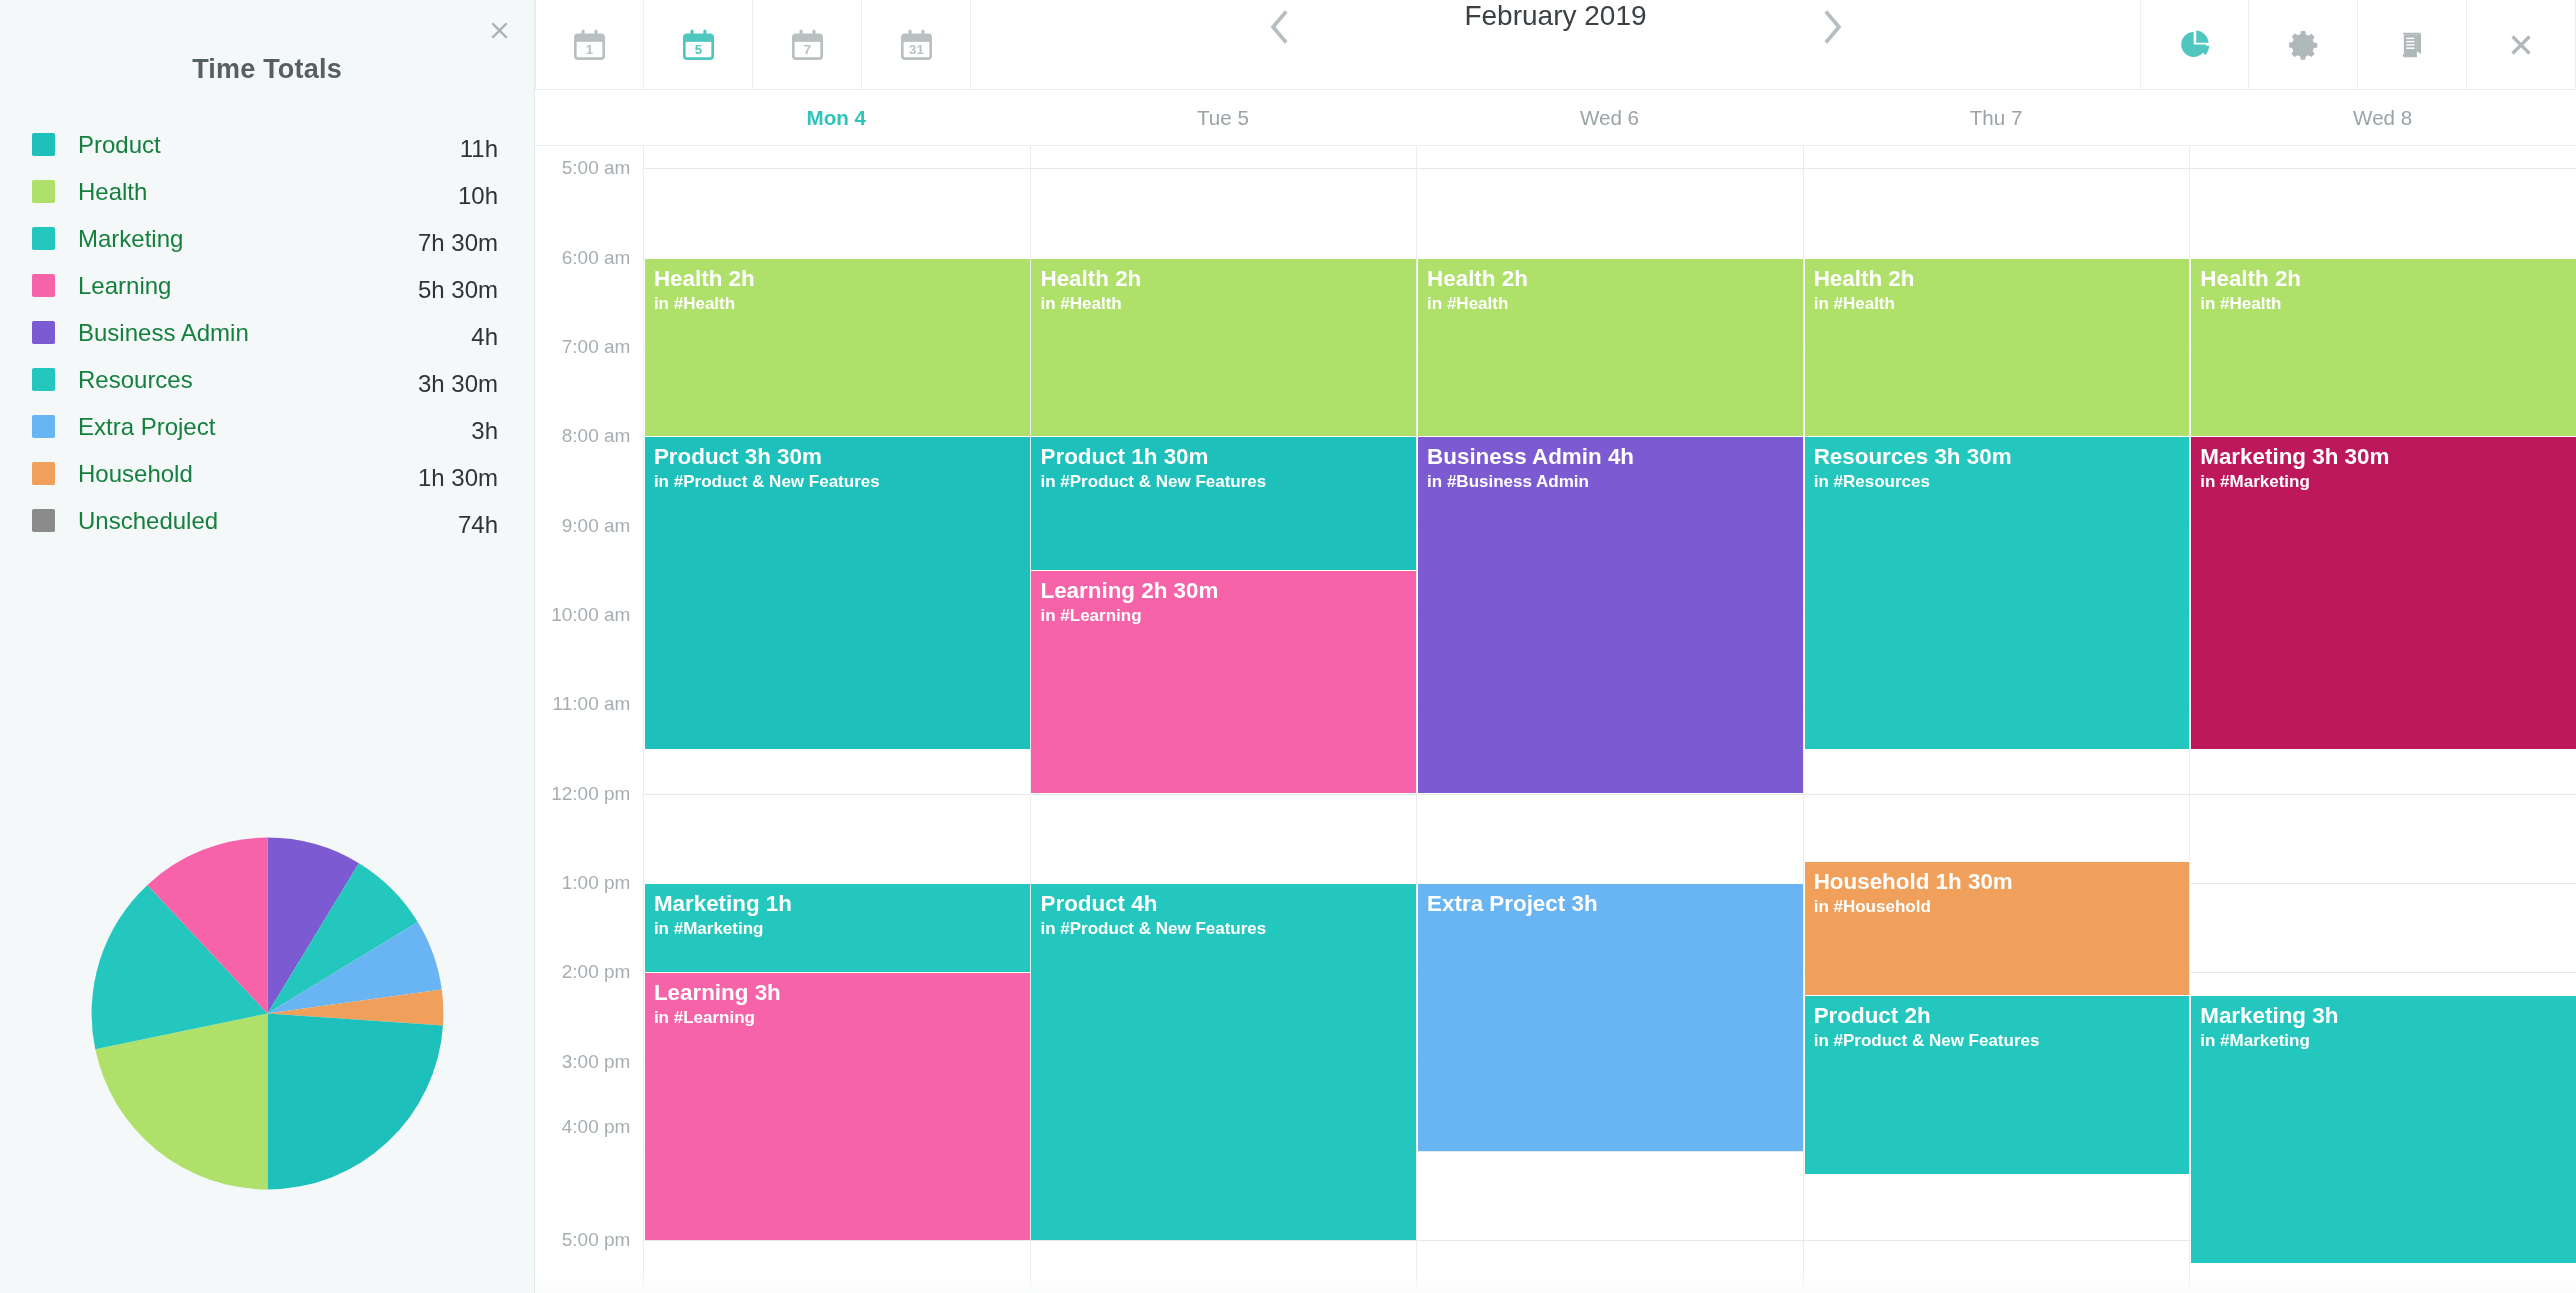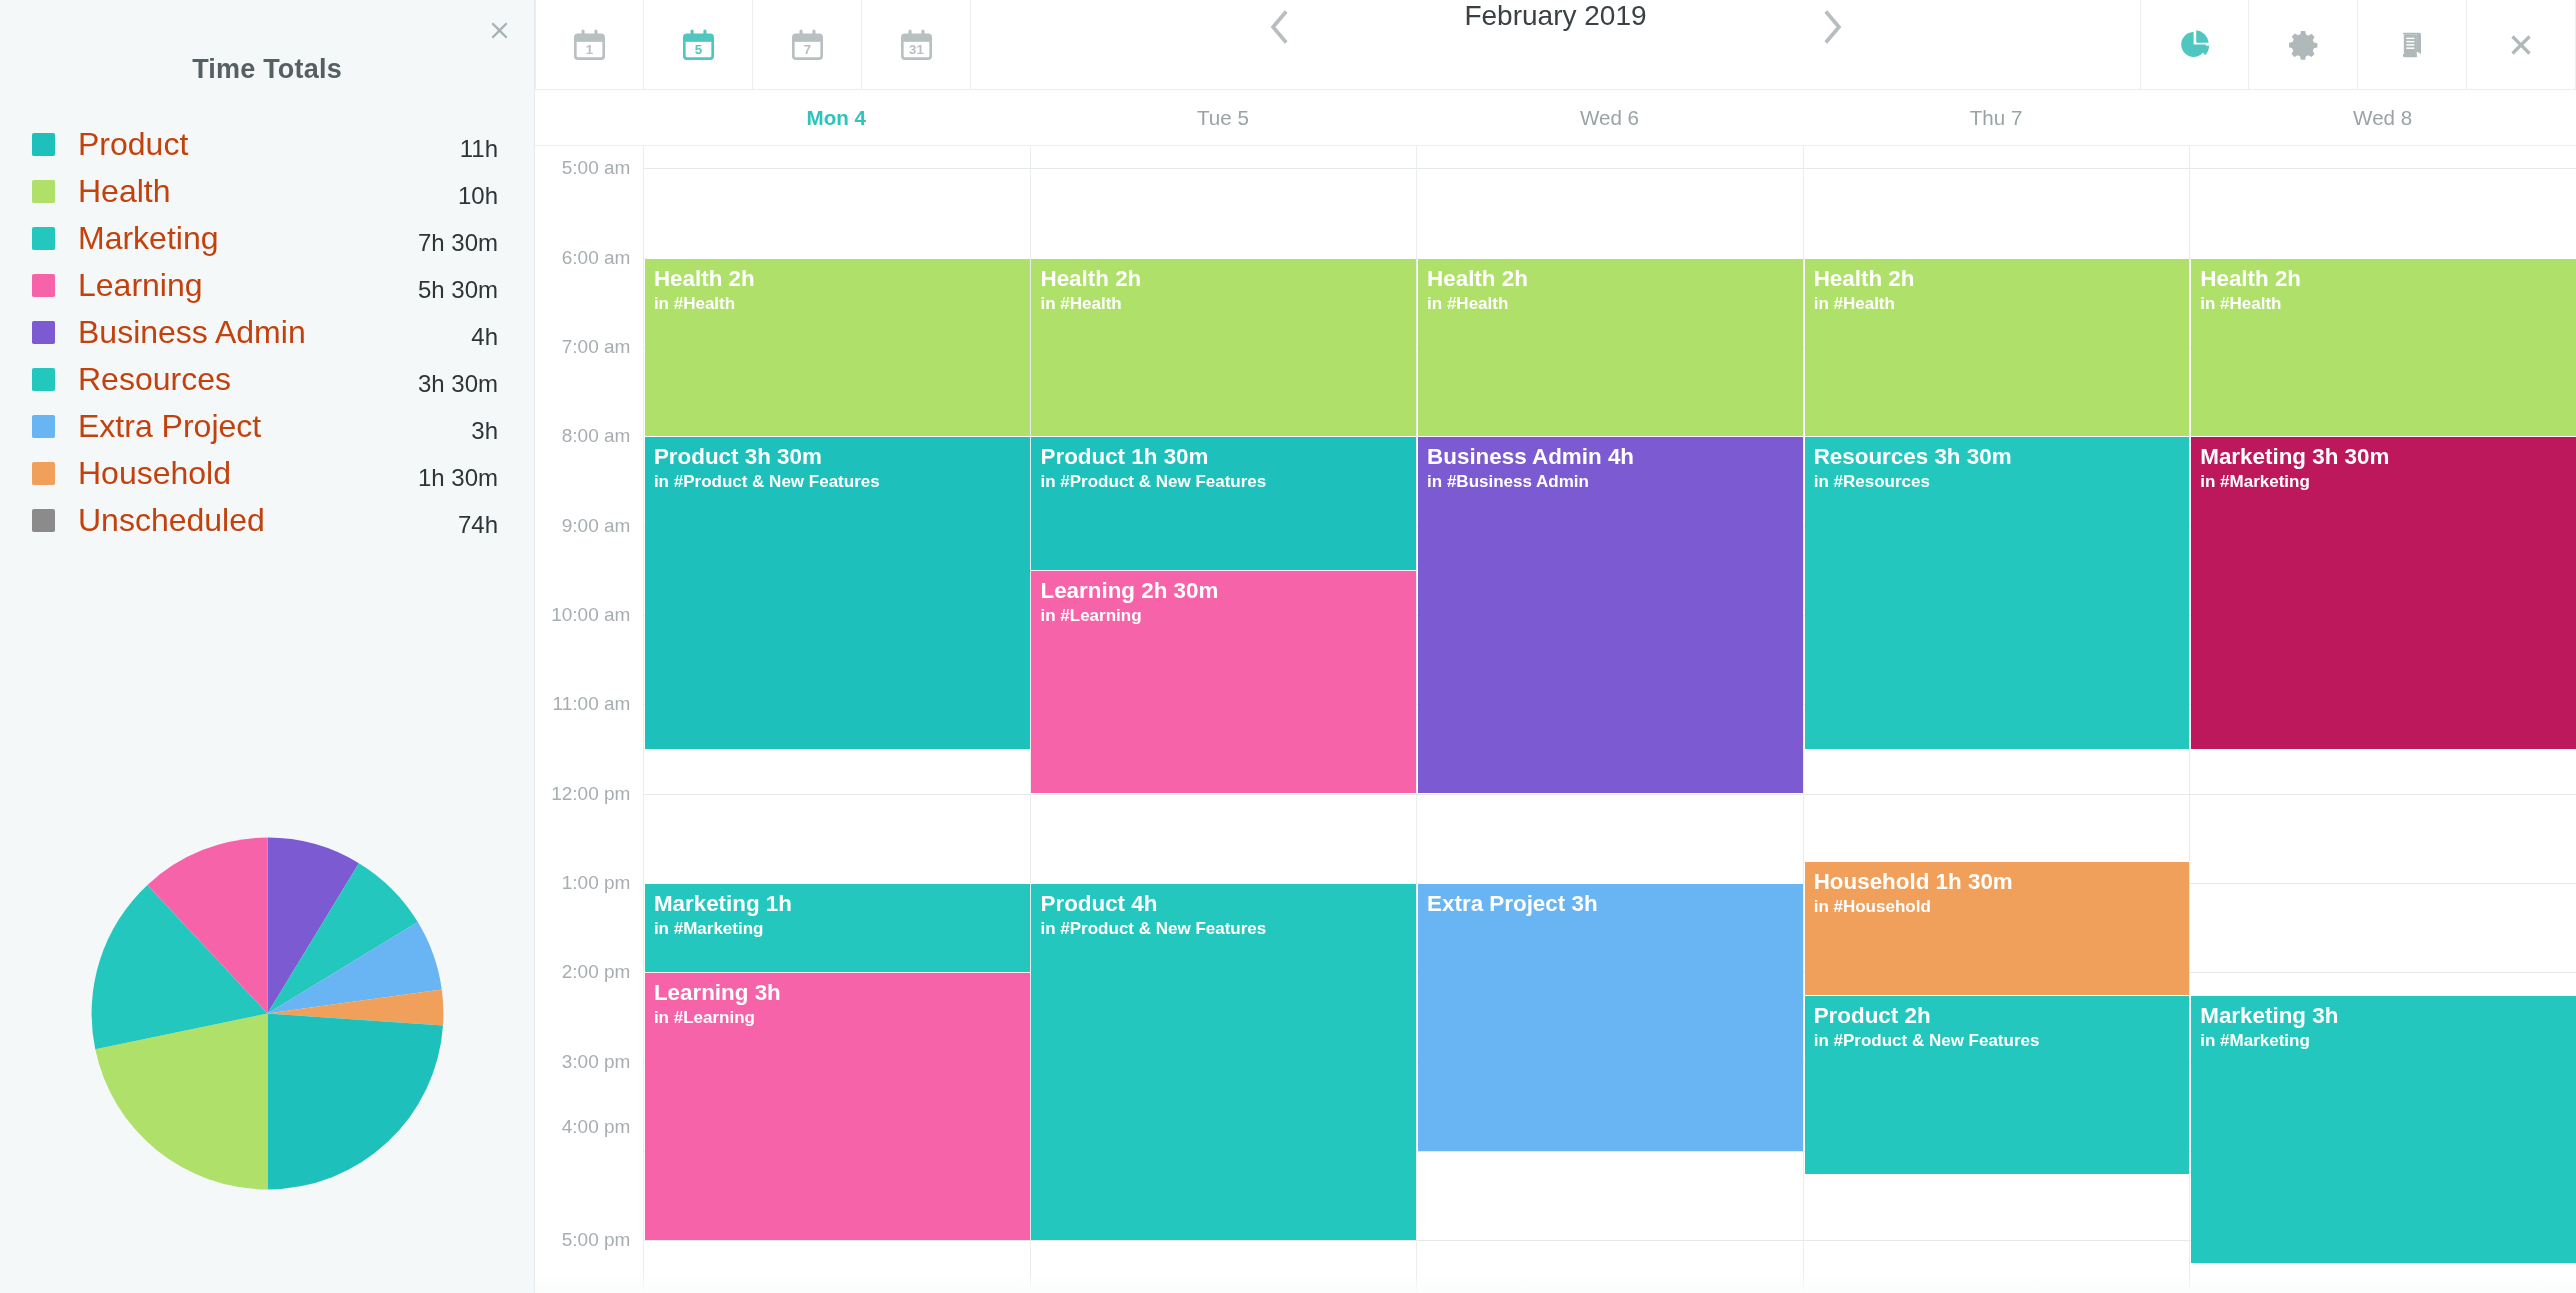--- a/index.html
+++ b/index.html
@@ -36,21 +36,21 @@
   .total-row {
     display: flex; align-items: center;
     height: 47px;
   }
   .swatch {
     width: 23px; height: 23px; flex: 0 0 23px;
     border-radius: 1.8px;
   }
   .total-label {
     margin-left: 23px;
-    font-size: 32px; color: #c2410c;
+    font-size: 24px; color: #15803d;
     white-space: nowrap;
     text-align: right;
   }
   .total-value {
     margin-left: auto;
     font-size: 24px; color: #2f3437;
     white-space: nowrap;
     margin-top: 9px;
   }
 

